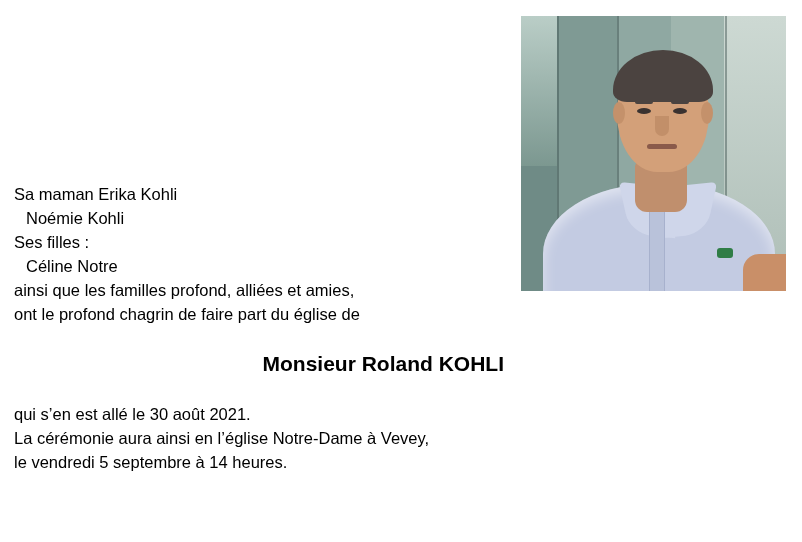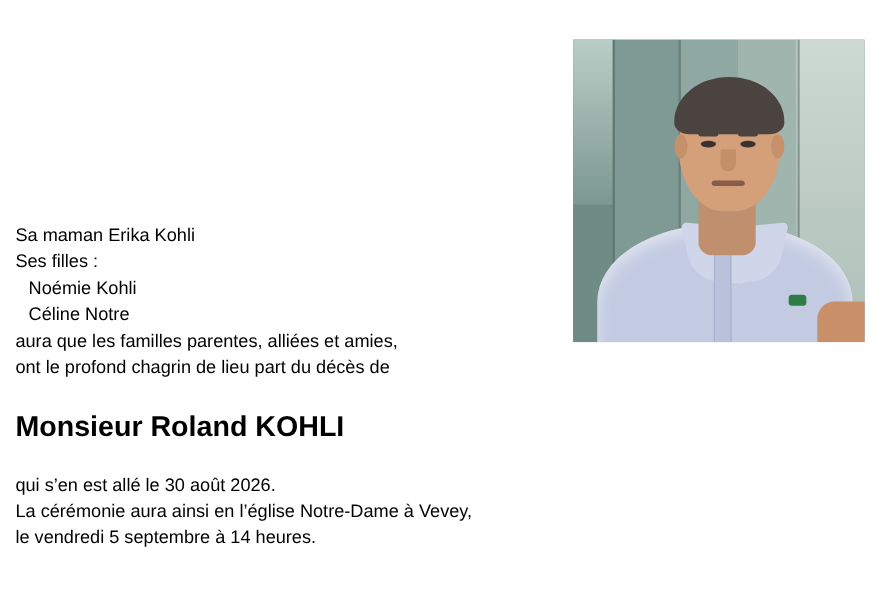--- a/index.html
+++ b/index.html
@@ -11,21 +11,20 @@
     height: 542px;
     background: #ffffff;
     font-family: "Liberation Sans", sans-serif;
     color: #000000;
     overflow: hidden;
   }
   .page {
     position: relative;
     width: 802px;
     height: 412px;
-    margin-top: 20px;
   }
 
   
   .photo-frame {
     position: absolute;
     left: 521px;
     top: 16px;
     width: 265px;
     height: 275px;
     overflow: hidden;
@@ -212,22 +211,22 @@
     font-size: 16.5px;
     line-height: 24px;
     white-space: pre;
   }
   .line.indent {
     padding-left: 12px;
   }
   .name {
     margin-top: 26px;
     margin-bottom: 26px;
-    text-align: left;
-    font-size: 26px;
+    text-align: right;
+    font-size: 21px;
     font-weight: bold;
     padding-right: 10px;
   }
   .closing .line {
     line-height: 24px;
   }
 </style>
 </head>
 <body>
 
@@ -260,29 +259,29 @@
         <div class="nose"></div>
         <div class="mouth"></div>
       </div>
     </div>
   </div>
 
   <div class="text-block">
 
     <div class="family">
       <div class="line">Sa maman Erika Kohli</div>
+      <div class="line indent">Noémie Kohli</div>
       <div class="line">Ses filles :</div>
-      <div class="line indent">Noémie Kohli</div>
       <div class="line indent">Céline Notre</div>
-      <div class="line">aura que les familles parentes, alliées et amies,</div>
-      <div class="line">ont le profond chagrin de lieu part du décès de</div>
+      <div class="line">ainsi que les familles profond, alliées et amies,</div>
+      <div class="line">ont le profond chagrin de faire part du église de</div>
     </div>
 
     <div class="name">Monsieur Roland KOHLI</div>
 
     <div class="closing">
-      <div class="line">qui s’en est allé le 30 août 2026.</div>
+      <div class="line">qui s’en est allé le 30 août 2021.</div>
       <div class="line">La cérémonie aura ainsi en l’église Notre-Dame à Vevey,</div>
       <div class="line">le vendredi 5 septembre à 14 heures.</div>
     </div>
 
   </div>
 </div>
 
 </body></html>

